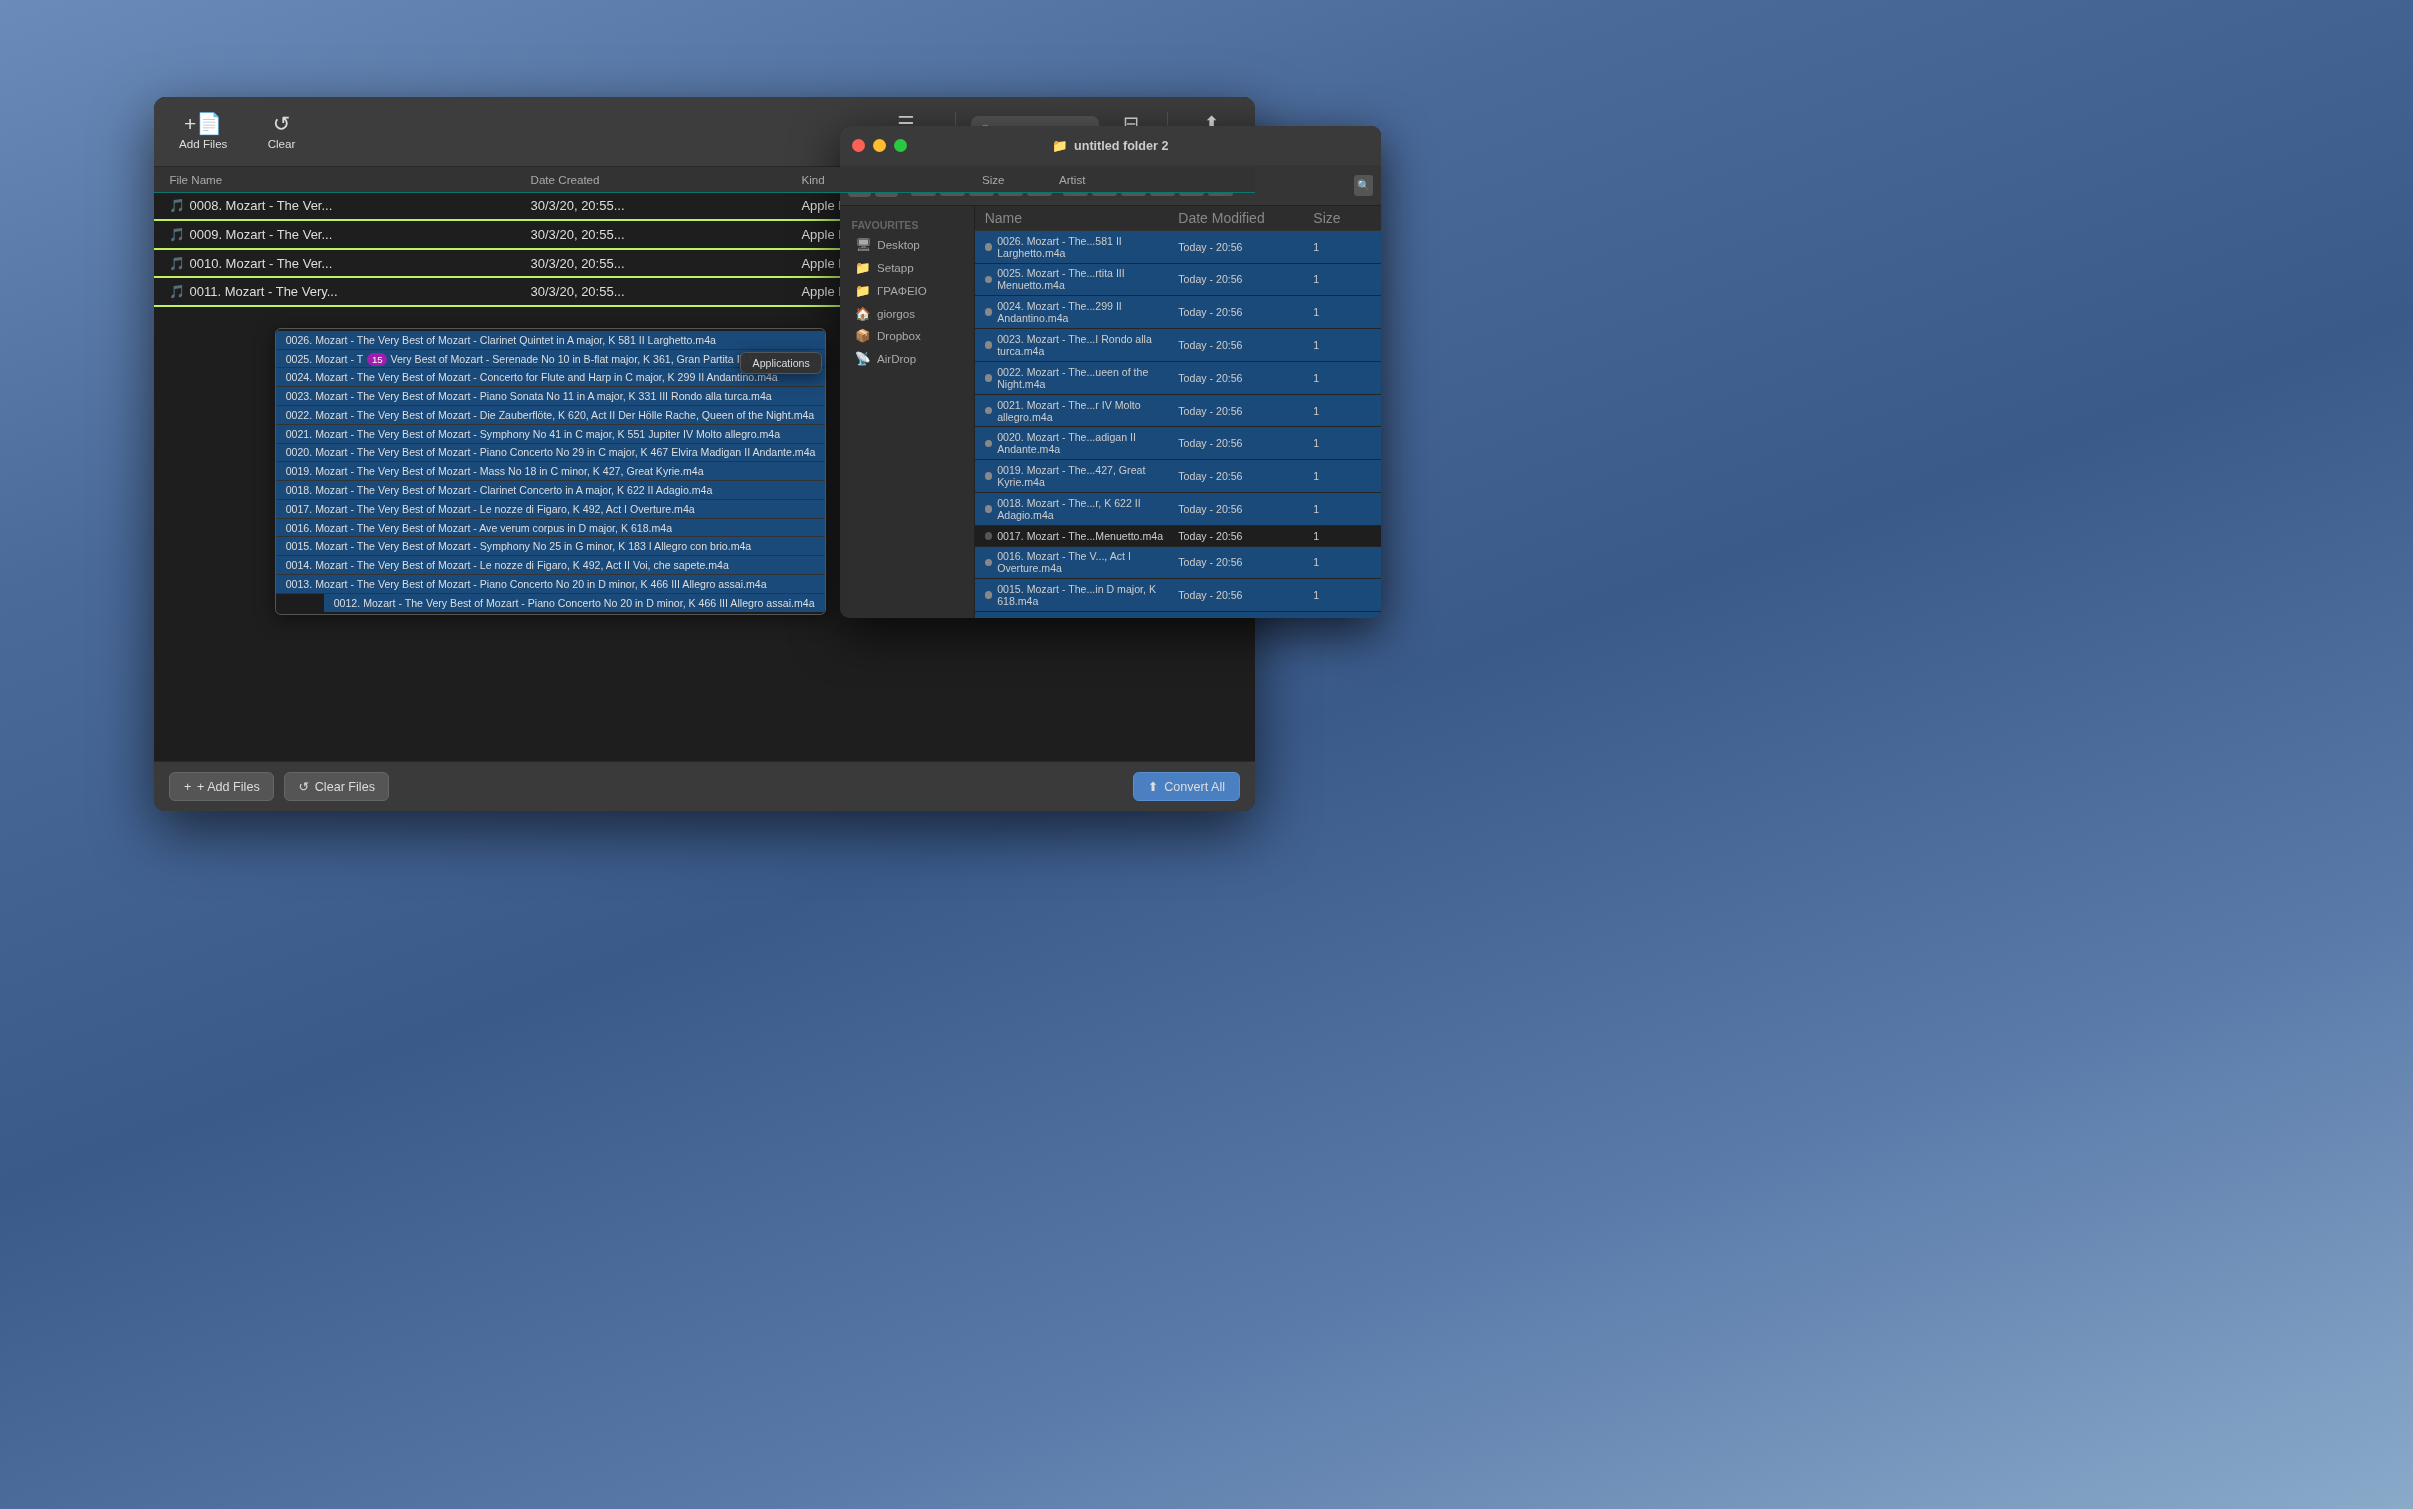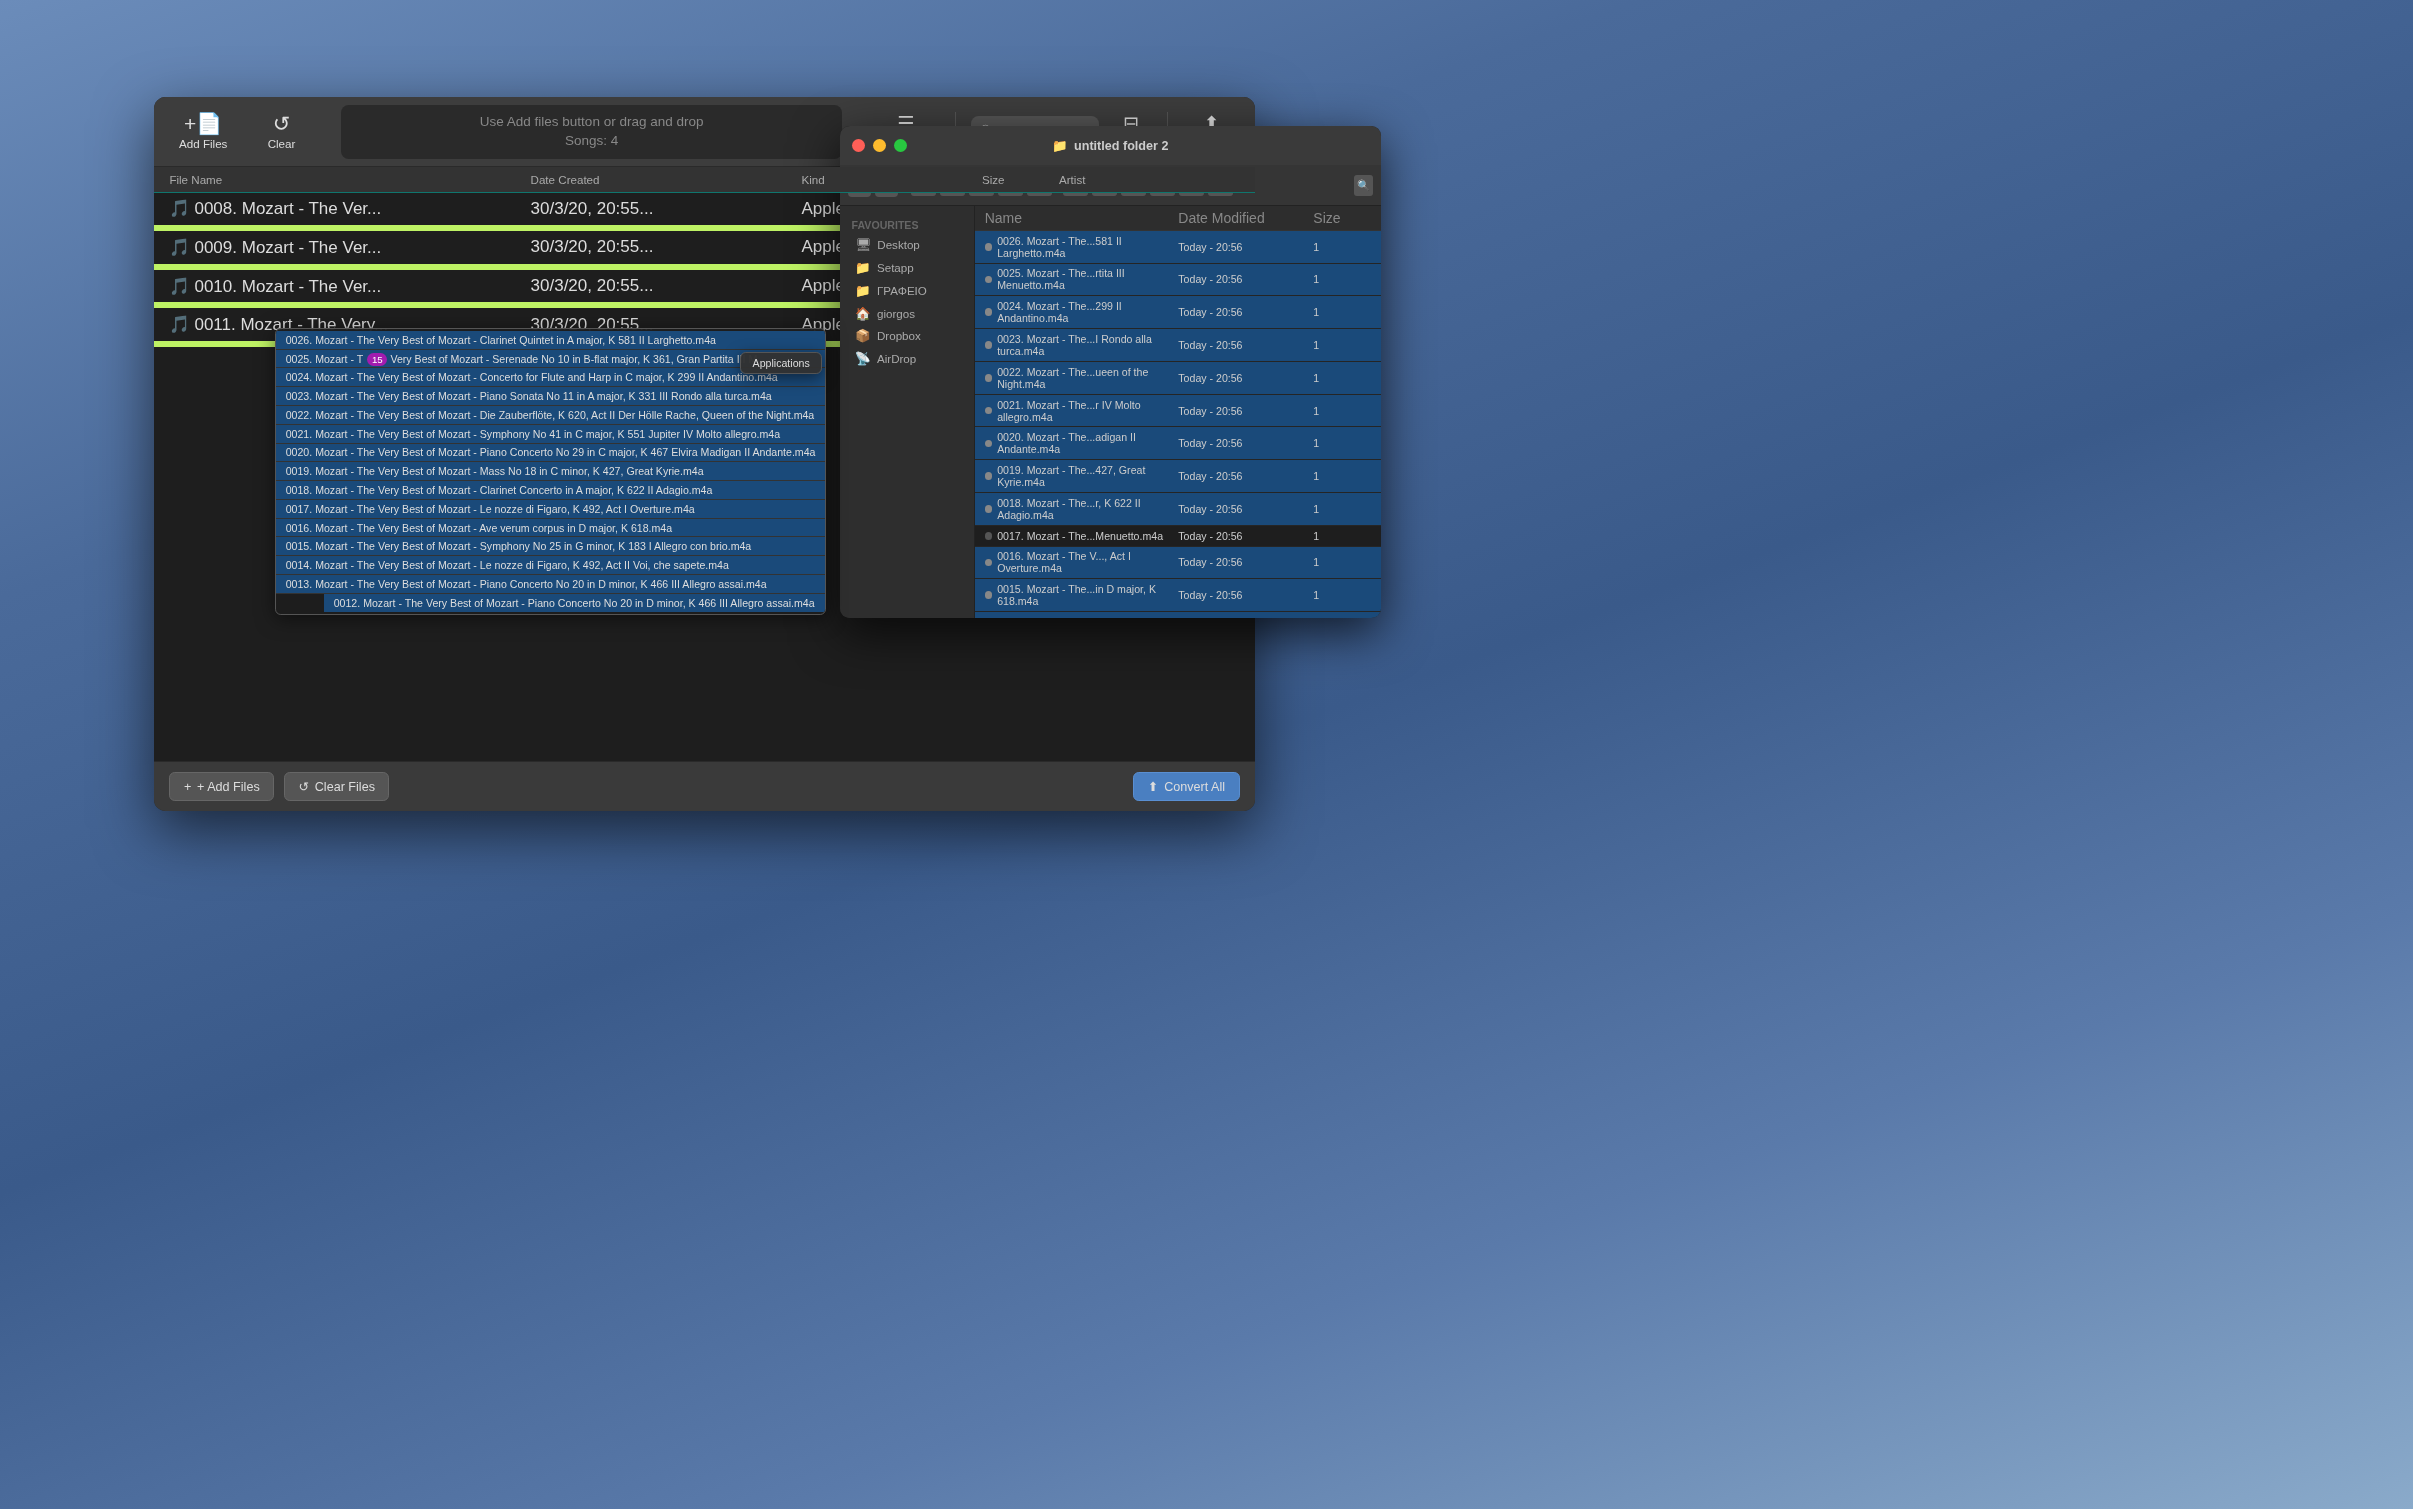--- a/index.html
+++ b/index.html
@@ -171,23 +171,23 @@
       font-size: 11.6px;
       font-weight: 500;
       position: sticky;
       top: 0;
       z-index: 2;
     }
     .table-row {
       display: grid;
       grid-template-columns: 2fr 1.5fr 1fr 77px 1fr;
       padding: 5.8px 15.4px;
-      border-bottom: 6px solid #bef264;
-      color: #ddd;
-      font-size: 17px;
+      border-bottom: 2px solid #bef264;
+      color: #ddd;
+      font-size: 13px;
       align-items: center;
     }
     .file-icon { color: #cc6666; margin-right: 3.9px; }
 
     
     .bottom-bar {
       height: 50px;
       background: #3a3a3a;
       display: flex;
       align-items: center;
@@ -444,26 +444,20 @@
     <div class="toolbar-btn">
       <span class="toolbar-btn-icon">+📄</span>
       <span>Add Files</span>
     </div>
 
     <div class="toolbar-btn">
       <span class="toolbar-btn-icon">↺</span>
       <span>Clear</span>
     </div>
 
-    <div class="drop-zone">
-      <div class="drop-zone-text">
-        <div>Use Add files button or drag and drop</div>
-        <div>Songs: 4</div>
-      </div>
-    </div>
 
     <div class="toolbar-right">
 
       <div class="feedback-btn">
         <span style="font-size:19.3px;">☰</span>
         <span>Feedback</span>
       </div>
       <div class="sep"></div>
 
       <div class="search-box">

